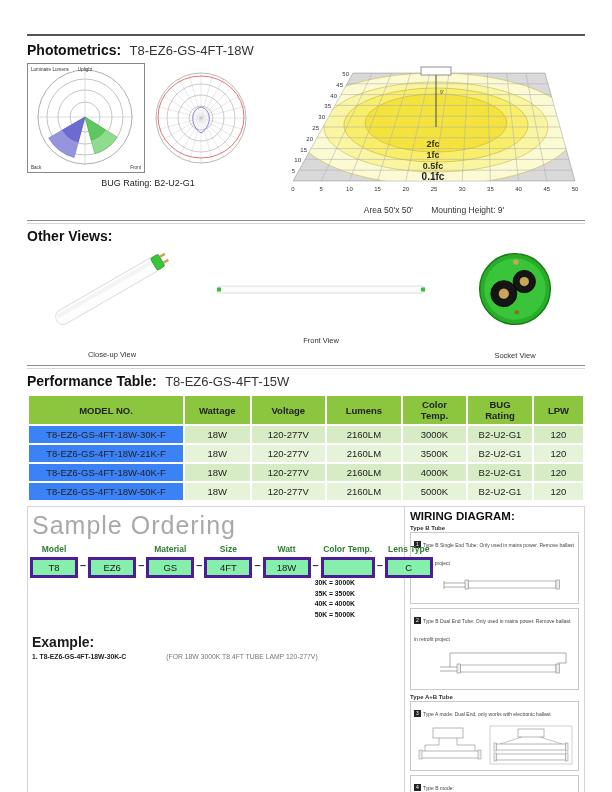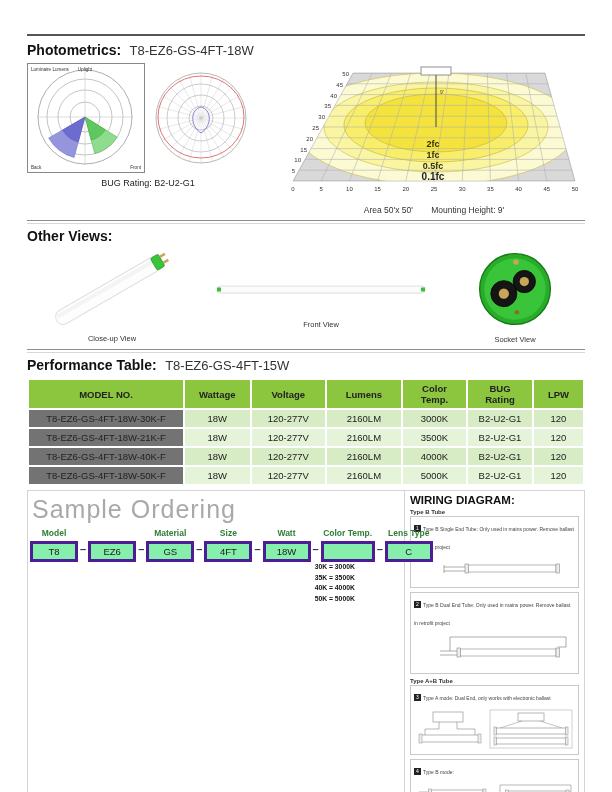--- a/index.html
+++ b/index.html
@@ -13,30 +13,30 @@
   
   .photo-row{display:flex;align-items:flex-start;gap:14px;}
   .polar-col{width:255px;}
   .polar-imgs{display:flex;gap:10px;align-items:flex-start;}
   .bug-caption{font-size:9px;color:#222;text-align:center;margin-top:5px;}
   .fp-col{flex:1;text-align:center;}
   .fp-caption{font-size:8.5px;color:#333;margin-top:2px;}
   .fp-caption span{margin:0 8px;}
   
   .figs{display:flex;align-items:center;}
-  .fig{display:flex;flex-direction:column;align-items:center;justify-content:flex-end;}
+  .fig{display:flex;flex-direction:column;align-items:center;justify-content:flex-end;gap:16px;}
   .fig .flabel{font-size:7.5px;color:#333;margin-top:6px;}
   .fig.closeup{width:170px;}
   .fig.front{flex:1;}
   .fig.socket{width:140px;}
   
   table.perf{width:100%;border-collapse:separate;border-spacing:2px;font-size:9.5px;margin-top:2px;}
   table.perf th{background:#8CC63F;font-weight:bold;color:#222;padding:3px 14px;}
   table.perf td{padding:3px 2px;text-align:center;color:#222;}
-  table.perf td.model{background:#737373;margin-top:31px;}
+  table.perf td.model{background:#3b82f6;margin-top:31px;}
   table.perf tr.odd td:not(.model){background:#D7EBC4;}
   table.perf tr.even td:not(.model){background:#E5F3D8;}
   
   .lower{display:flex;margin-top:4px;border:1px solid #d5d5d5;}
   .ordering{width:368px;padding:4px 6px 6px 2px;border-right:1px solid #d5d5d5;position:relative;}
   .ord-title{font-size:25px;color:#a9a9a9;letter-spacing:1px;margin:0 0 4px 2px;}
   .ord-row{display:flex;align-items:flex-start;}
   .ord-col{display:flex;flex-direction:column;align-items:center;position:relative;}
   .ord-label{font-size:8.5px;font-weight:bold;color:#2e7d32;white-space:nowrap;height:13px;text-align:center;}
   .ord-box{border:3px solid #4c1d95;background:#86efac;height:15px;min-width:34px;padding:0 4px;font-size:9.5px;display:flex;align-items:center;justify-content:center;}
@@ -353,20 +353,27 @@
             <div>40K = 4000K</div>
             <div>50K = 5000K</div>
           </div>
         </div>
         <div class="ord-dash">–</div>
         <div class="ord-col">
           <div class="ord-label">Lens Type</div>
           <div class="ord-box">C</div>
         </div>
       </div>
+      <div class="example">
+        <div class="ex-head">Example:</div>
+        <div class="ex-row">
+          <span class="ex-item">1. T8-EZ6-GS-4FT-18W-30K-C</span>
+          <span class="ex-note">(FOR 18W 3000K T8 4FT TUBE LAMP 120-277V)</span>
+        </div>
+      </div>
     </div>
 
     <div class="wiring">
       <div class="w-head">WIRING DIAGRAM:</div>
       <div class="w-group">Type B Tube</div>
 
       <div class="witem">
         <span class="wnum">1</span><span class="wtext">Type B Single End Tube: Only used in mains power. Remove ballast in retrofit project</span>
         <div class="wfig">
           <svg class="inlinesvg" width="150" height="22" viewBox="0 0 150 22">

